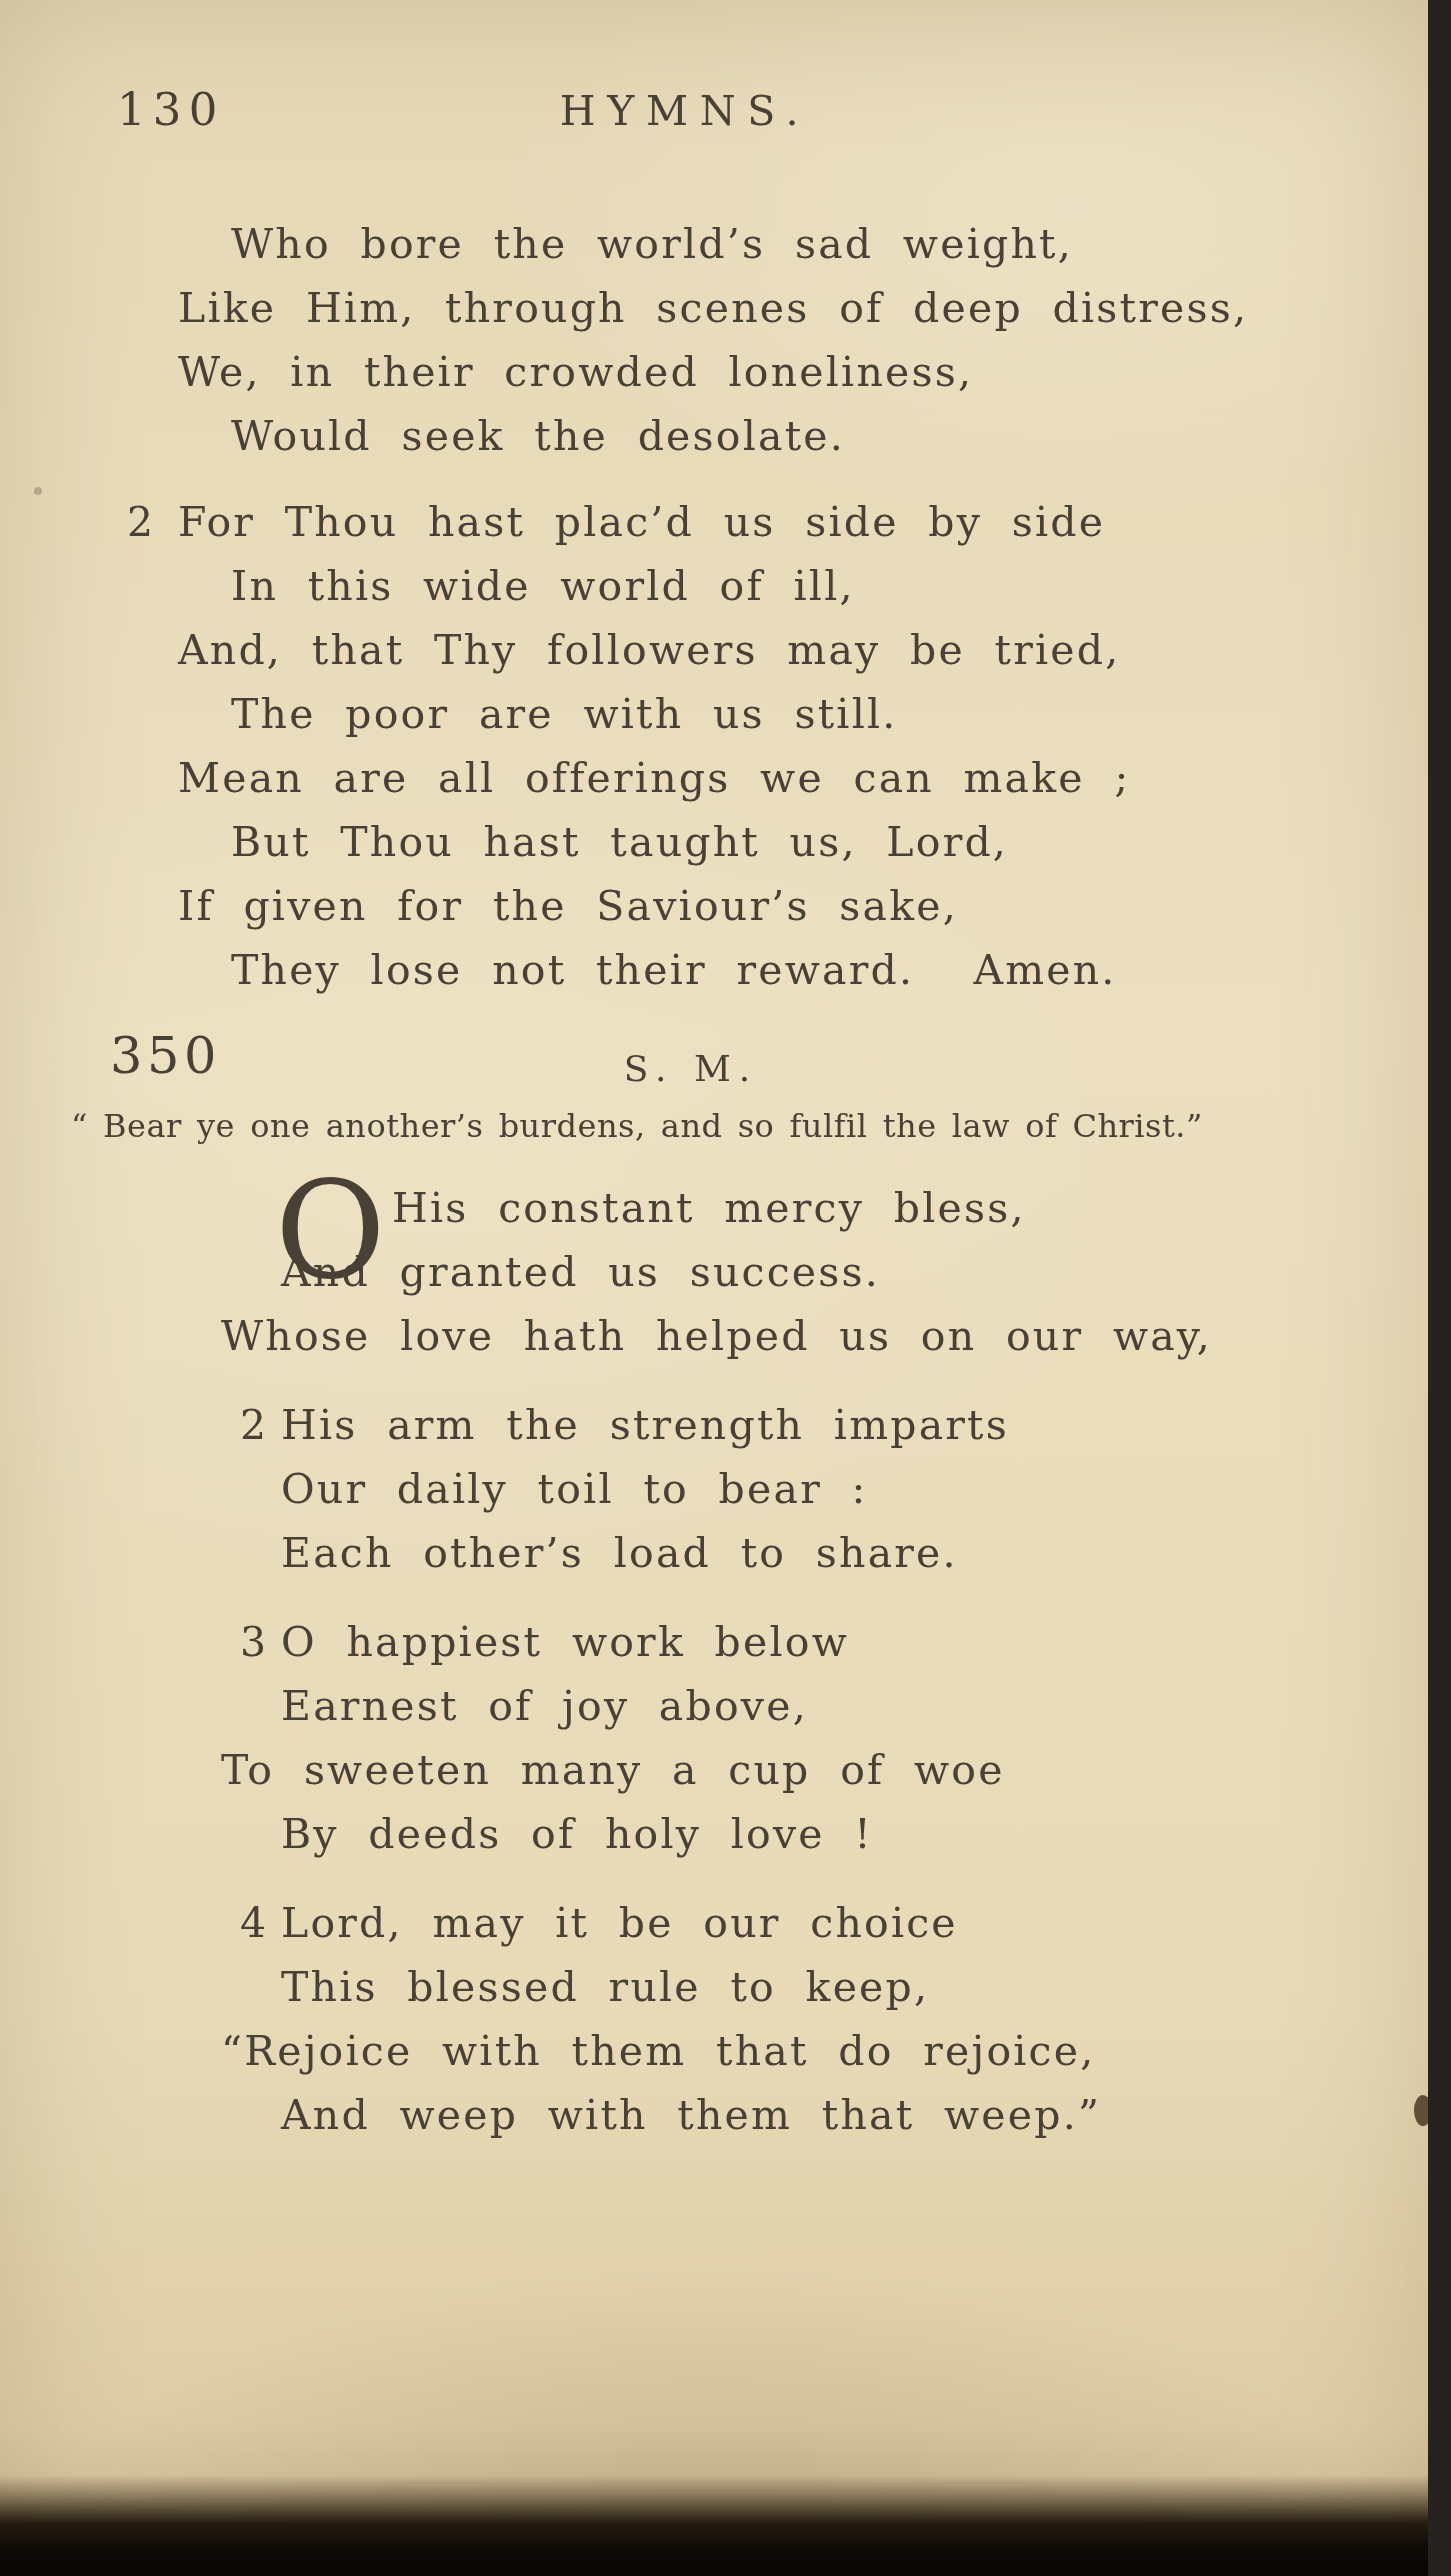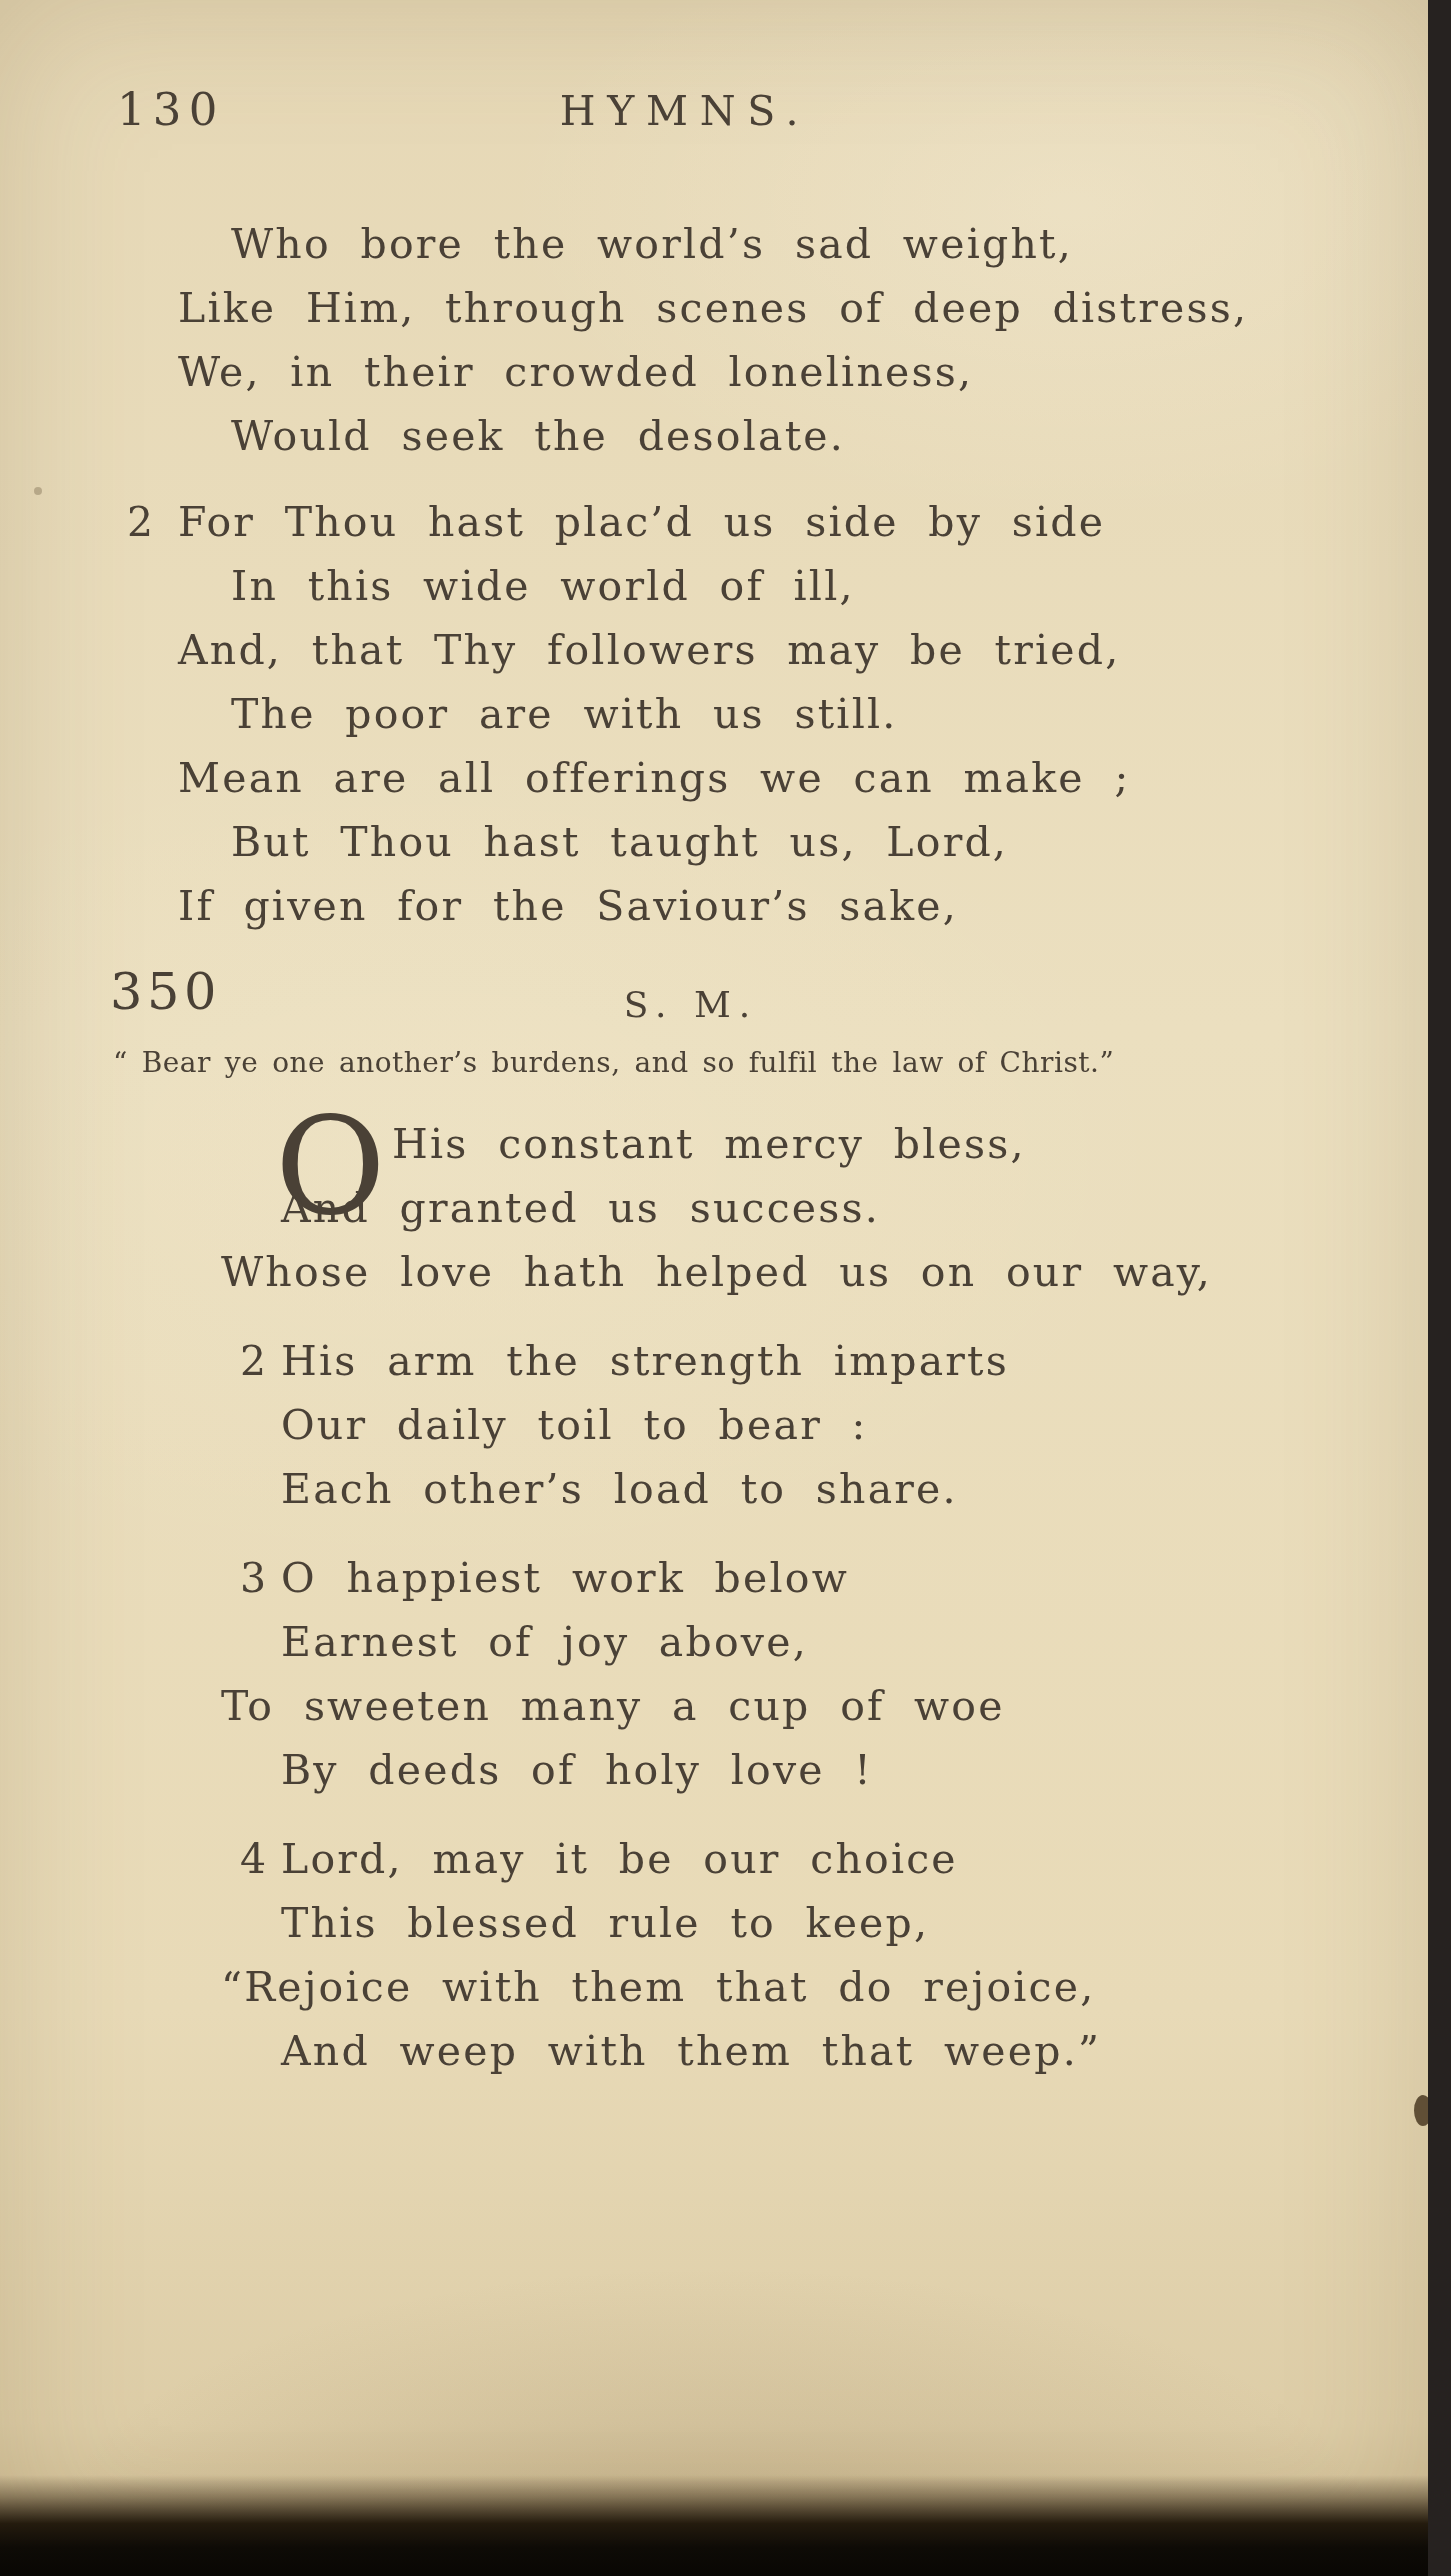--- a/index.html
+++ b/index.html
@@ -60,22 +60,22 @@
   .hymn-head-row { position:relative; height:83px; margin-top:9px; }
   .hymn-number {
     position:absolute; left:110px; top:-5.4px;
     font-size:51px; line-height:76px; letter-spacing:4.5px;
   }
   .hymn-meter {
     position:absolute; left:691px; top:23.4px; transform:translateX(-50%);
     font-size:36px; letter-spacing:8px; line-height:43px;
   }
   .epigraph {
-    margin-left:113px; margin-bottom:29px;
-    font-size:28px; line-height:41px;
+    margin-left:71px; margin-bottom:29px;
+    font-size:32px; line-height:41px;
     letter-spacing:0.5px; word-spacing:4.5px;
     white-space:pre-wrap;
   }
 
   
   .scan-edge {
     position:absolute; left:0; right:0; bottom:0; height:101px;
     background:linear-gradient(180deg,
       rgba(40,30,16,0) 0%,
       rgba(54,40,22,0.45) 22%,
@@ -105,20 +105,21 @@
         <div class="line i1"><span>Would seek the desolate.</span></div>
       </div>
       <div class="stanza c">
         <div class="line i0"><span class="vnum">2</span><span>For Thou hast plac’d us side by side</span></div>
         <div class="line i1"><span>In this wide world of ill,</span></div>
         <div class="line i0"><span>And, that Thy followers may be tried,</span></div>
         <div class="line i1"><span>The poor are with us still.</span></div>
         <div class="line i0"><span>Mean are all offerings we can make ;</span></div>
         <div class="line i1"><span>But Thou hast taught us, Lord,</span></div>
         <div class="line i0"><span>If given for the Saviour’s sake,</span></div>
+        <div class="line i1"><span>They lose not their reward.  Amen.</span></div>
       </div>
     </section>
 
   <div class="hymn-head-row">
     <span class="hymn-number">350</span>
     <span class="hymn-meter">S. M.</span>
   </div>
 
   <p class="epigraph">“ Bear ye one another’s burdens, and so fulfil the law of Christ.”</p>
 

